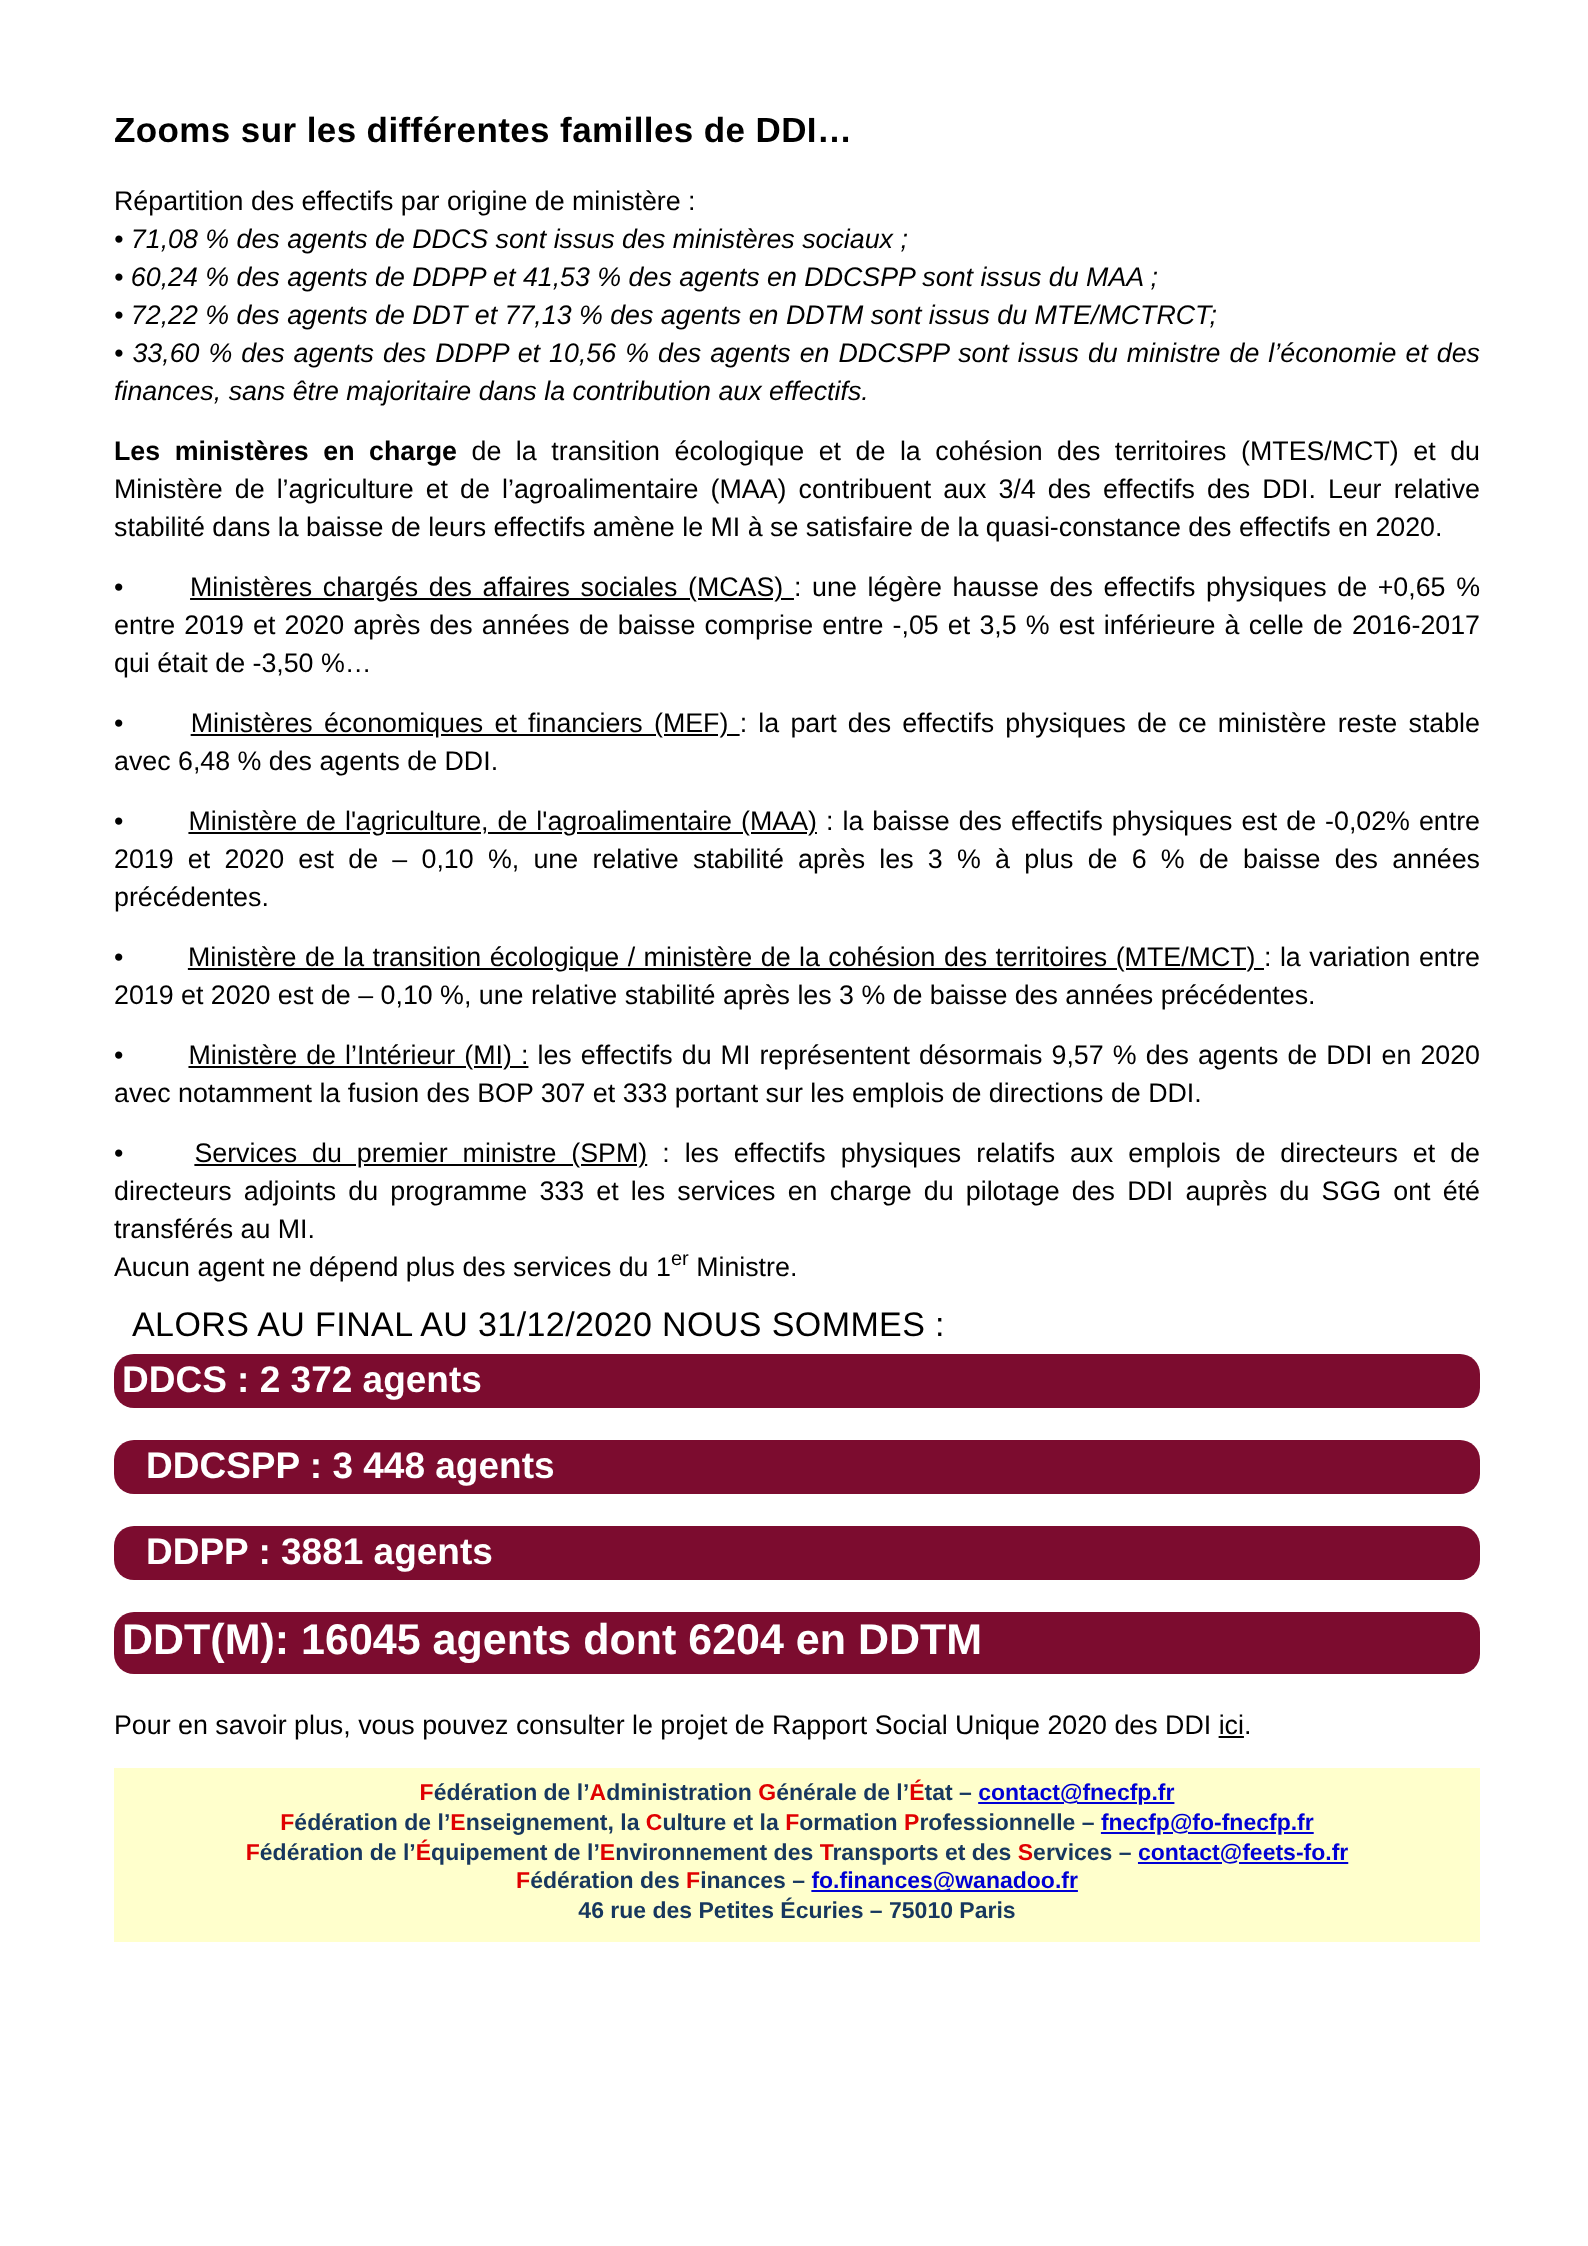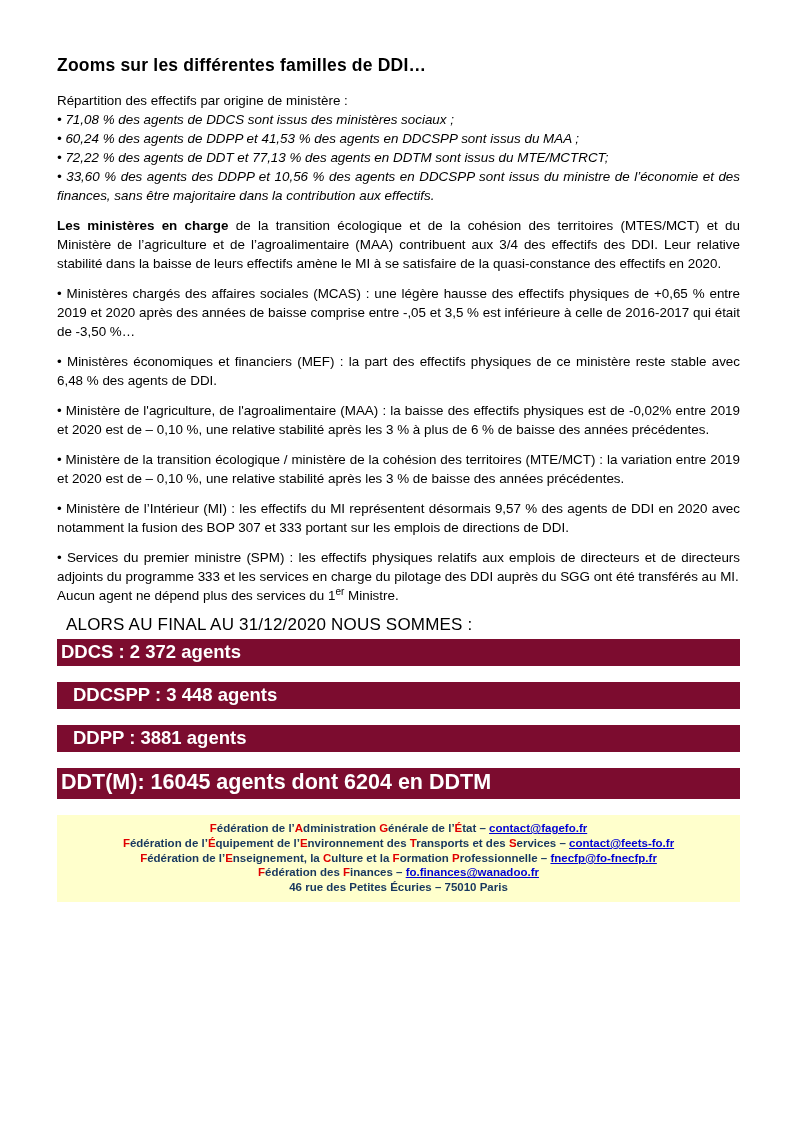--- a/index.html
+++ b/index.html
@@ -17,29 +17,29 @@
     font-family:"Liberation Sans", sans-serif;color:var(--body-text);
   }
   .page{padding:46px 54px 0 57px;box-sizing:border-box;}
   .title{
     font-size:17.5px;font-weight:bold;text-align:left;
     margin:10px 0 16px 0;letter-spacing:0.2px;
   }
   .body-text{font-size:13.4px;line-height:19px;}
   .block{margin:0 0 11px 0;text-align:justify;}
   .bullet-line{text-align:justify;font-style:italic;}
-  .u{}
+  .u{text-decoration:underline;margin-left:28px;}
   .final-heading{
     font-size:17px;font-weight:normal;margin:10px 0 5px 0;padding-left:9px;
     letter-spacing:0.2px;
   }
   .banner{
     background:var(--banner-bg);color:var(--banner-text);
     font-weight:bold;font-size:18.5px;line-height:21px;
-    padding:2px 6px 4px 4px;margin:0 0 16px 0;
+    padding:2px 6px 4px 4px;margin:0 0 16px 0;border-radius:10px;
   }
   .banner.indent{padding-left:16px;}
   .banner.large{font-size:21.5px;line-height:24px;padding-bottom:5px;}
   .more-line{margin:2px 0 12px 0;}
   .ici-link{color:var(--body-text);text-decoration:underline;cursor:pointer;}
   .footer{
     background:var(--footer-bg);color:var(--footer-text);
     font-size:11.5px;font-weight:bold;line-height:14.8px;
     text-align:center;padding:6px 10px 7px 10px;margin:0 0 0 0;
   }
@@ -78,22 +78,23 @@
 
   <p class="block" style="margin-bottom:2px;"><span>Aucun agent ne dépend plus des services du 1</span><sup>er</sup><span> Ministre.</span></p>
 
   <h2 class="final-heading">ALORS AU FINAL AU 31/12/2020 NOUS SOMMES :</h2>
 
   <div class="banner"><span>DDCS : 2 372 agents</span></div>
   <div class="banner indent"><span>DDCSPP : 3 448 agents</span></div>
   <div class="banner indent"><span>DDPP : 3881 agents</span></div>
   <div class="banner large"><span>DDT(M): 16045 agents dont 6204 en DDTM</span></div>
 
+  <p class="more-line"><span>Pour en savoir plus, vous pouvez consulter le projet de Rapport Social Unique 2020 des DDI </span><a class="ici-link">ici</a><span>.</span></p>
 
   <div class="footer" id="footer-box">
-      <div><span class="red">F</span>édération de l’<span class="red">A</span>dministration <span class="red">G</span>énérale de l’<span class="red">É</span>tat – <a>contact@fagefo.fr</a></div>
+      <div><span class="red">F</span>édération de l’<span class="red">A</span>dministration <span class="red">G</span>énérale de l’<span class="red">É</span>tat – <a>contact@fnecfp.fr</a></div>
+      <div><span class="red">F</span>édération de l’<span class="red">E</span>nseignement, la <span class="red">C</span>ulture et la <span class="red">F</span>ormation <span class="red">P</span>rofessionnelle – <a>fnecfp@fo-fnecfp.fr</a></div>
       <div><span class="red">F</span>édération de l’<span class="red">É</span>quipement de l’<span class="red">E</span>nvironnement des <span class="red">T</span>ransports et des <span class="red">S</span>ervices – <a>contact@feets-fo.fr</a></div>
-      <div><span class="red">F</span>édération de l’<span class="red">E</span>nseignement, la <span class="red">C</span>ulture et la <span class="red">F</span>ormation <span class="red">P</span>rofessionnelle – <a>fnecfp@fo-fnecfp.fr</a></div>
       <div><span class="red">F</span>édération des <span class="red">F</span>inances – <a>fo.finances@wanadoo.fr</a></div>
       <div>46 rue des Petites Écuries – 75010 Paris</div>
     </div>
 
 </div>
 
 </body></html>

